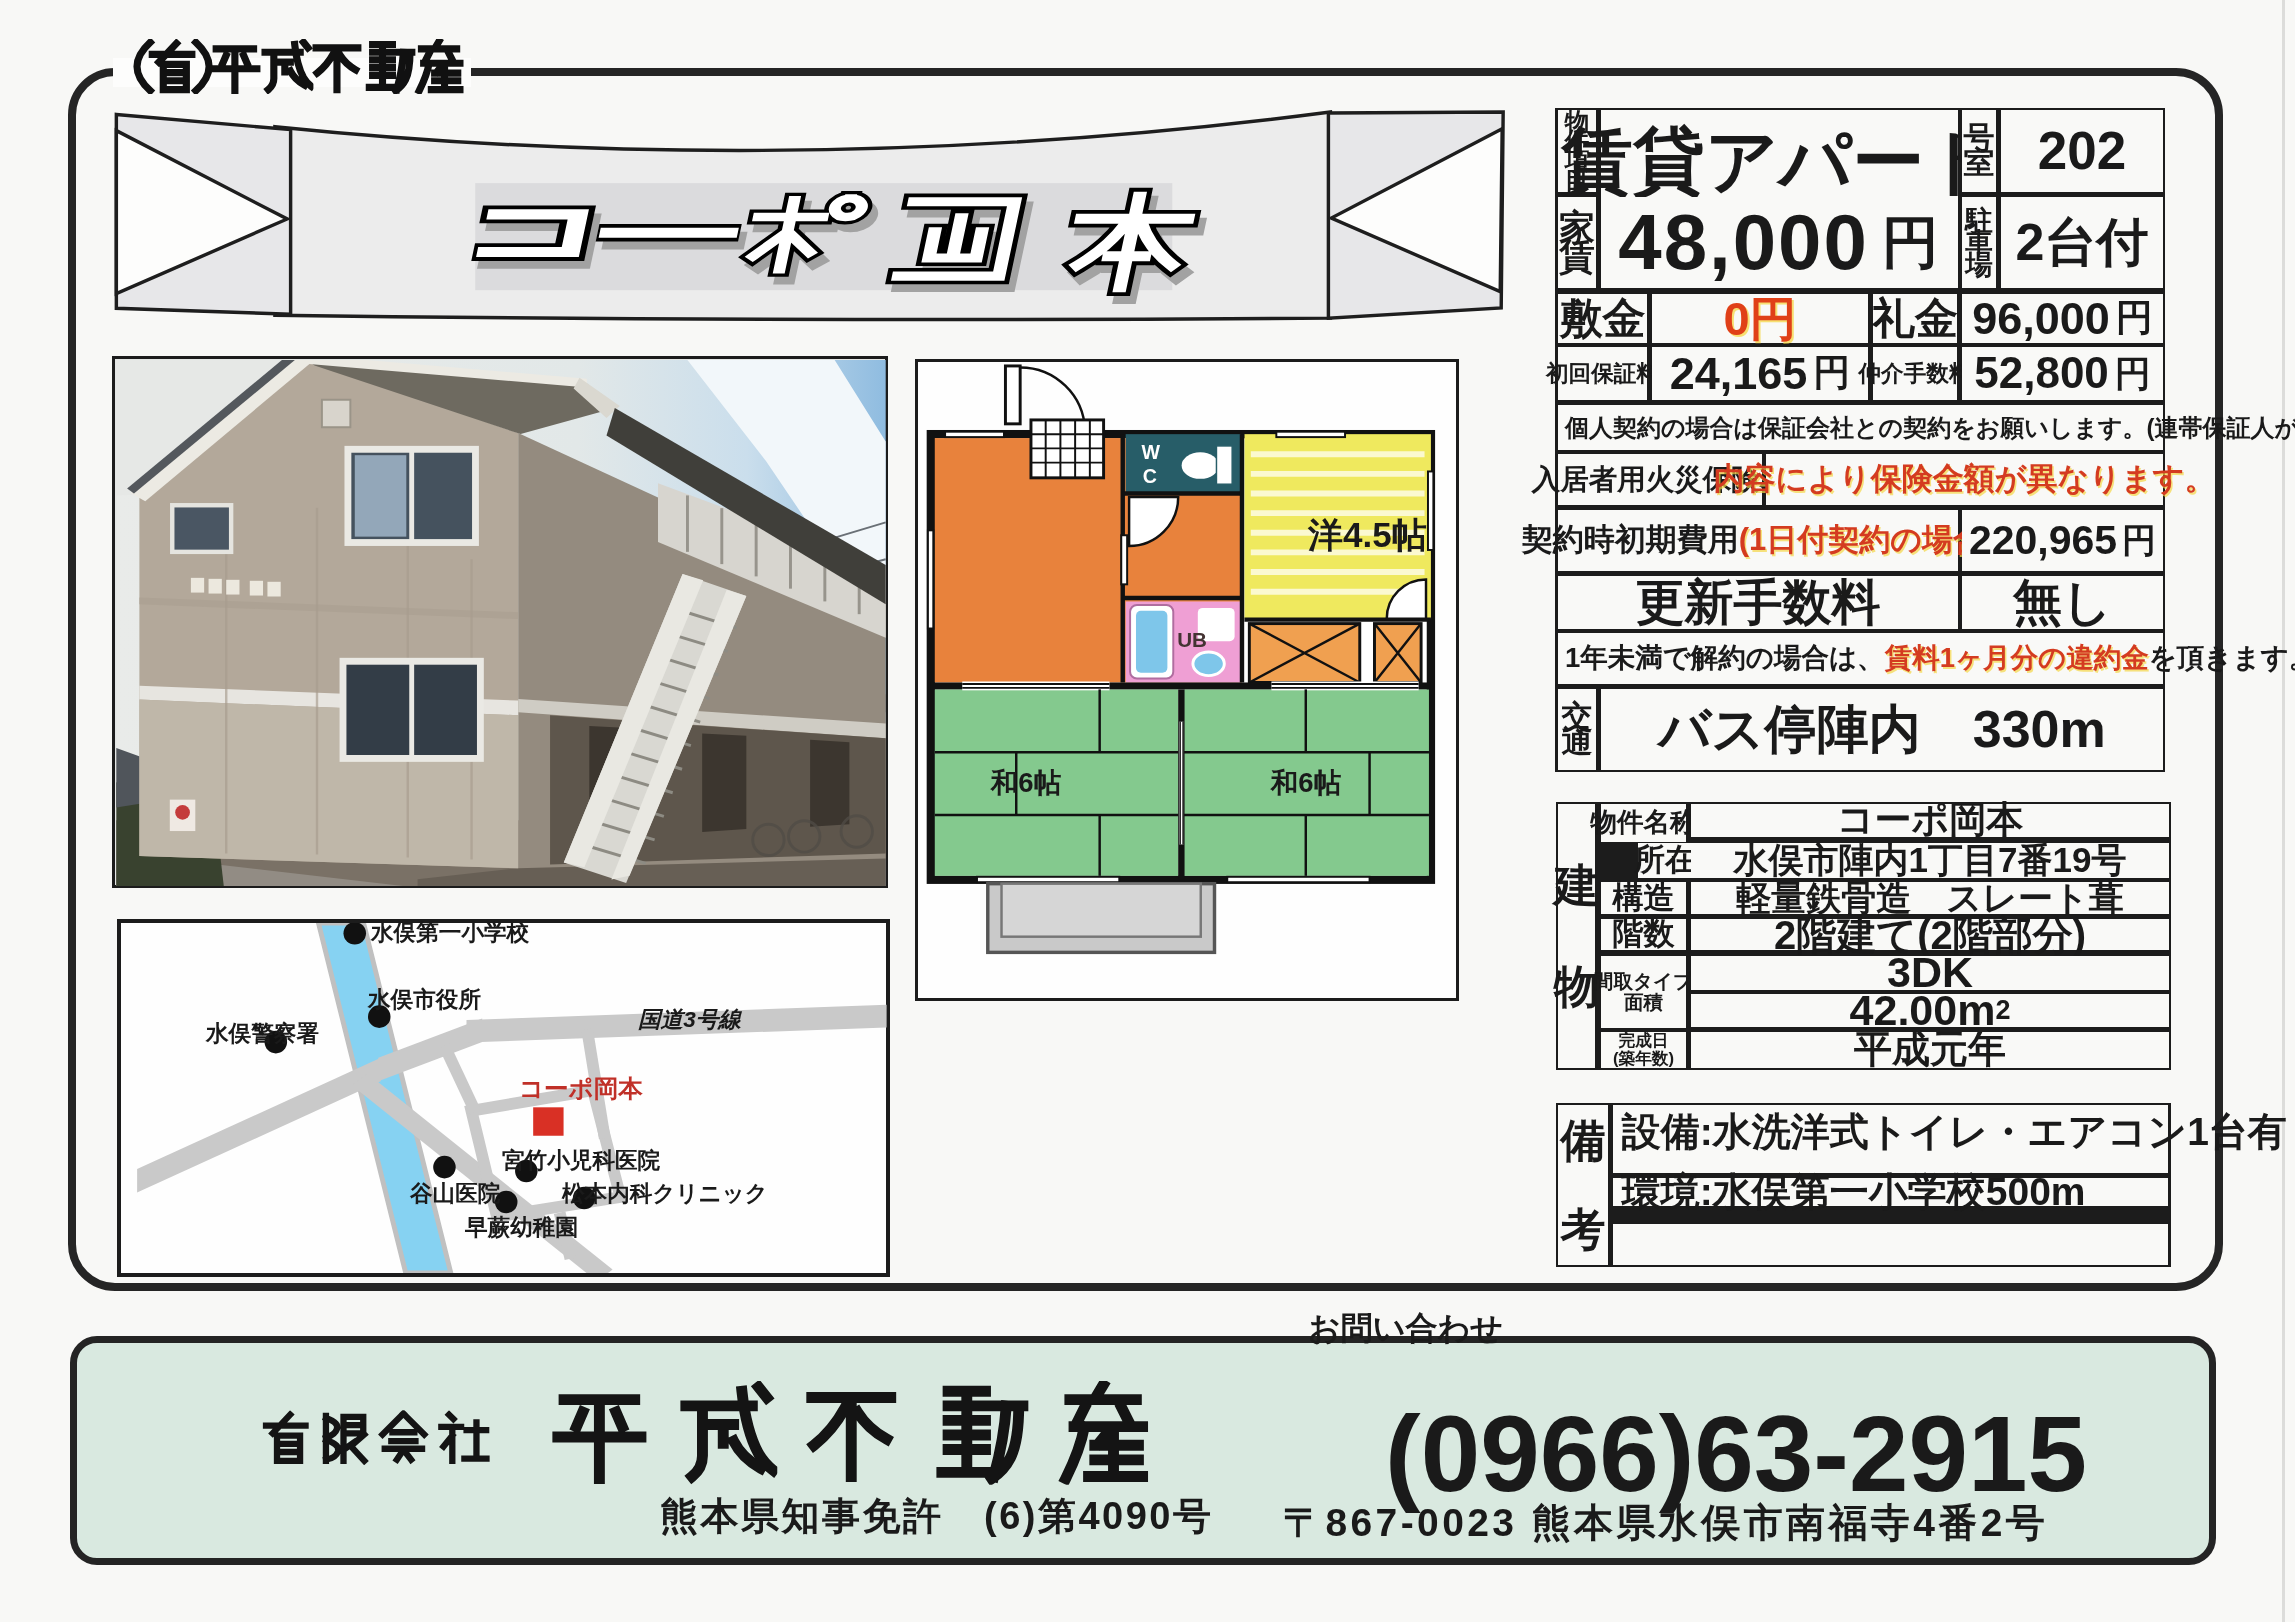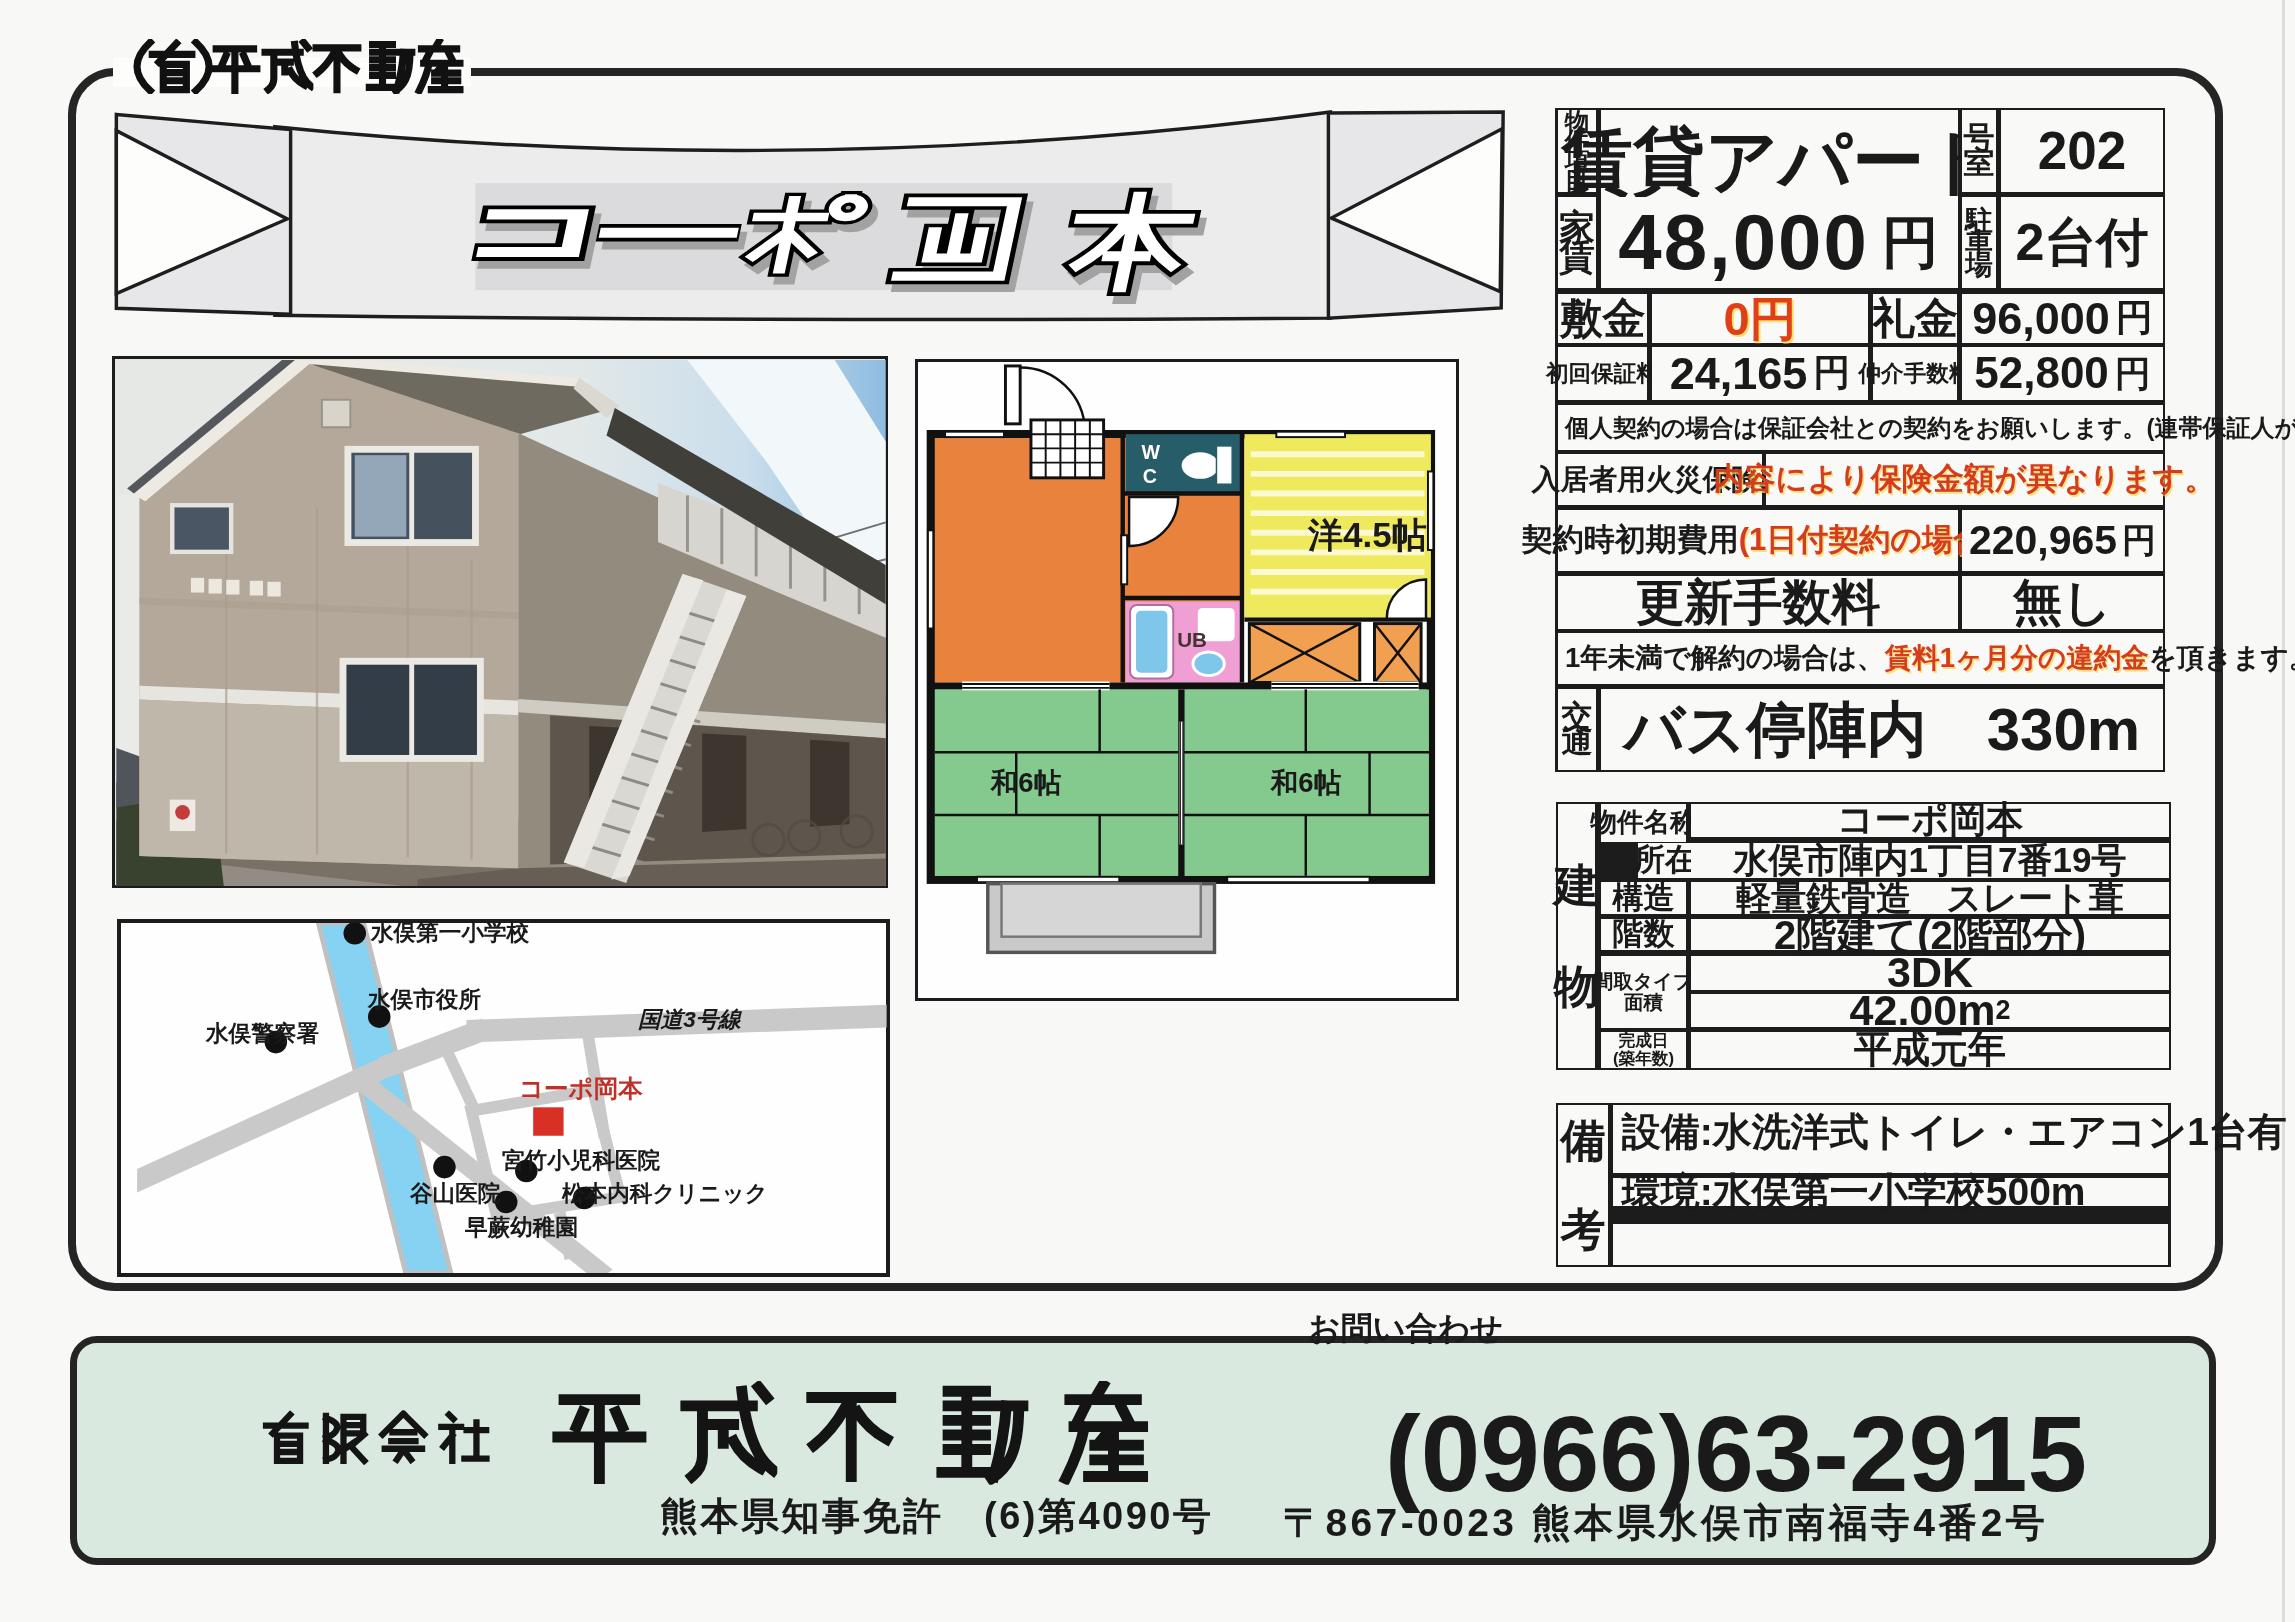--- a/index.html
+++ b/index.html
@@ -442,21 +442,21 @@
 <div class="cell tc " style="left:1962px;top:510px;width:201px;height:61px;font-size:41px;">220,965<span style="font-size:34px;margin-left:4.9px;">円</span></div>
 <div class="cell tc " style="left:1558px;top:576px;width:400px;height:53px;font-size:49px;">更新手数料</div>
 <div class="cell tc " style="left:1962px;top:576px;width:201px;height:53px;font-size:49px;">無し</div>
 <div class="cell tc left" style="left:1558px;top:633px;width:605px;height:51px;font-size:27.5px;padding-left:6.9px;">1年未満で解約の場合は、<span style="color:#d43b20;text-shadow:1.5px 1.5px 0 rgba(245,215,70,0.7);">賃料1ヶ月分の違約金</span>を頂きます。</div>
 <div class="cell tc " style="left:1558px;top:689px;width:38px;height:81px;">
     <span class="vtx" style="font-size:31px;line-height:0.8;">
       <span>交</span>
       <span>通</span>
     </span>
   </div>
-<div class="cell tc " style="left:1601px;top:689px;width:562px;height:81px;font-size:60px;">バス停陣内　330m</div>
+<div class="cell tc " style="left:1601px;top:689px;width:562px;height:81px;font-size:52px;">バス停陣内　330m</div>
 <div class="abs" style="left:1556px;top:802px;width:615px;height:268px;background:#1c1c1c;"></div>
 <div class="cell tc " style="left:1558px;top:804px;width:37px;height:264px;">
     <span class="vtx" style="font-size:45px;gap:56px;line-height:1;">
       <span>建</span>
       <span>物</span>
     </span>
   </div>
 <div class="cell tc " style="left:1601px;top:804px;width:85px;height:38px;font-size:26.5px;">物件名称</div>
 <div class="cell tc " style="left:1691px;top:804px;width:478px;height:33px;font-size:37px;">コーポ岡本</div>
 <div class="cell tc " style="left:1601px;top:843px;width:85px;height:35px;font-size:31px;margin-left:37px;">所在地</div>

